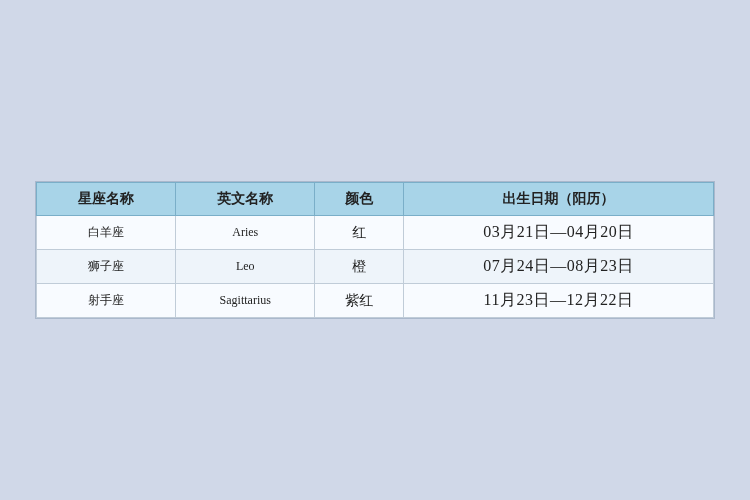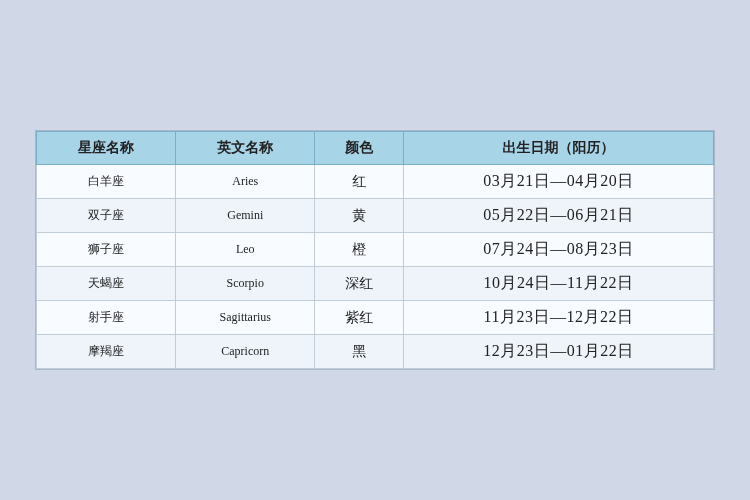--- a/index.html
+++ b/index.html
@@ -72,44 +72,26 @@
       </tr>
     </thead>
     <tbody id="table-body">
     <tr>
           <td class="chinese-name">白羊座</td>
           <td class="english-name">Aries</td>
           <td class="color-col">红</td>
           <td class="date-col">03月21日—04月20日</td>
         </tr>
         <tr>
-          <td class="chinese-name">双子座</td>
-          <td class="english-name">Gemini</td>
-          <td class="color-col">黄</td>
-          <td class="date-col">05月22日—06月21日</td>
-        </tr>
-        <tr>
           <td class="chinese-name">狮子座</td>
           <td class="english-name">Leo</td>
           <td class="color-col">橙</td>
           <td class="date-col">07月24日—08月23日</td>
-        </tr>
-        <tr>
-          <td class="chinese-name">天蝎座</td>
-          <td class="english-name">Scorpio</td>
-          <td class="color-col">深红</td>
-          <td class="date-col">10月24日—11月22日</td>
         </tr>
         <tr>
           <td class="chinese-name">射手座</td>
           <td class="english-name">Sagittarius</td>
           <td class="color-col">紫红</td>
           <td class="date-col">11月23日—12月22日</td>
         </tr>
-        <tr>
-          <td class="chinese-name">摩羯座</td>
-          <td class="english-name">Capricorn</td>
-          <td class="color-col">黑</td>
-          <td class="date-col">12月23日—01月22日</td>
-        </tr>
       </tbody>
   </table>
 </div>
 
 </body></html>

